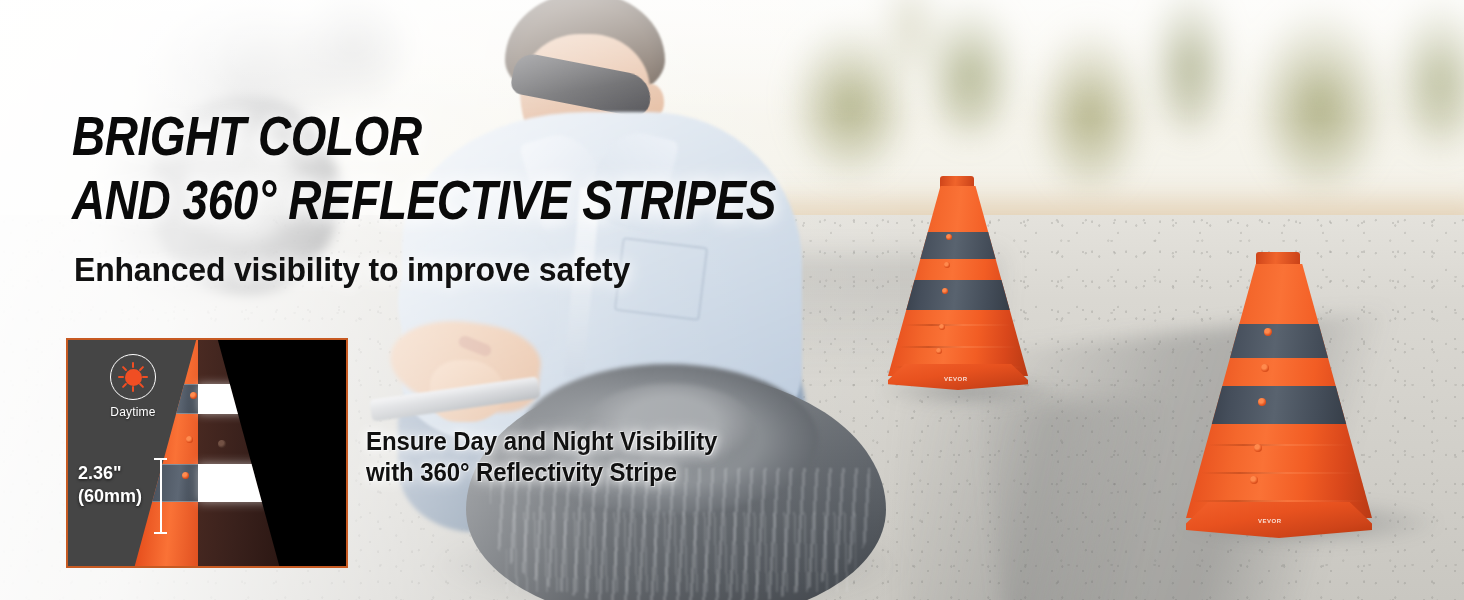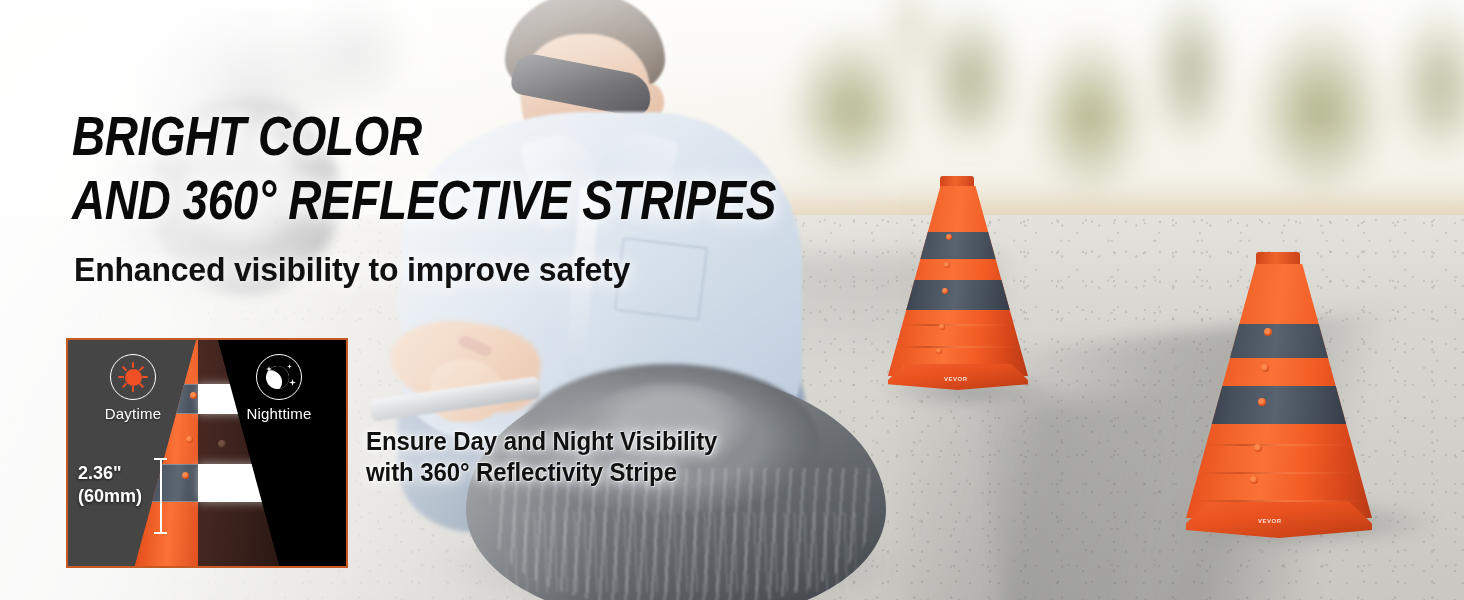--- a/index.html
+++ b/index.html
@@ -382,21 +382,21 @@
 
   
   .dn-item { position:absolute; text-align:center; }
   .dn-circle {
     width:46px; height:46px; border-radius:50%;
     border:1.6px solid #ffffff;
     margin:0 auto; position:relative;
   }
   .dn-label {
     margin-top:5px; color:#ffffff;
-    font-size:15px; font-weight:400; letter-spacing:.2px;
+    font-size:12px; font-weight:400; letter-spacing:.2px;
     text-shadow:0 1px 2px rgba(0,0,0,.5);
   }
   .sun-core {
     position:absolute; left:50%; top:50%; width:17px; height:17px;
     margin:-8.5px 0 0 -8.5px; border-radius:50%;
     background:#f04e23;
   }
   .sun-ray {
     position:absolute; left:50%; top:50%; width:2px; height:5.5px;
     background:#f04e23; border-radius:1px;
@@ -568,29 +568,20 @@
         <div class="sun-ray" style="transform:translate(-1px,-15px) rotate(90deg);"></div>
         <div class="sun-ray" style="transform:translate(-1px,-15px) rotate(135deg);"></div>
         <div class="sun-ray" style="transform:translate(-1px,-15px) rotate(180deg);"></div>
         <div class="sun-ray" style="transform:translate(-1px,-15px) rotate(225deg);"></div>
         <div class="sun-ray" style="transform:translate(-1px,-15px) rotate(270deg);"></div>
         <div class="sun-ray" style="transform:translate(-1px,-15px) rotate(315deg);"></div>
       </div>
       <div class="dn-label">Daytime</div>
     </div>
 
-    <div class="dn-item" style="right:12px; top:14px; width:110px;">
-      <div class="dn-circle">
-        <div class="moon-glyph"></div>
-        <div class="star" style="left:9px;  top:11px; width:6px;  height:6px;"></div>
-        <div class="star" style="left:30px; top:9px;  width:5px;  height:5px;"></div>
-        <div class="star" style="left:32px; top:24px; width:7px;  height:7px;"></div>
-      </div>
-      <div class="dn-label">Nighttime</div>
-    </div>
 
     <div class="dim">
       <span>2.36"</span>
       <span>(60mm)</span>
     </div>
     <div class="dim-bracket">
       <div class="cap" style="top:0;"></div>
       <div class="vline"></div>
       <div class="cap" style="bottom:0;"></div>
     </div>

